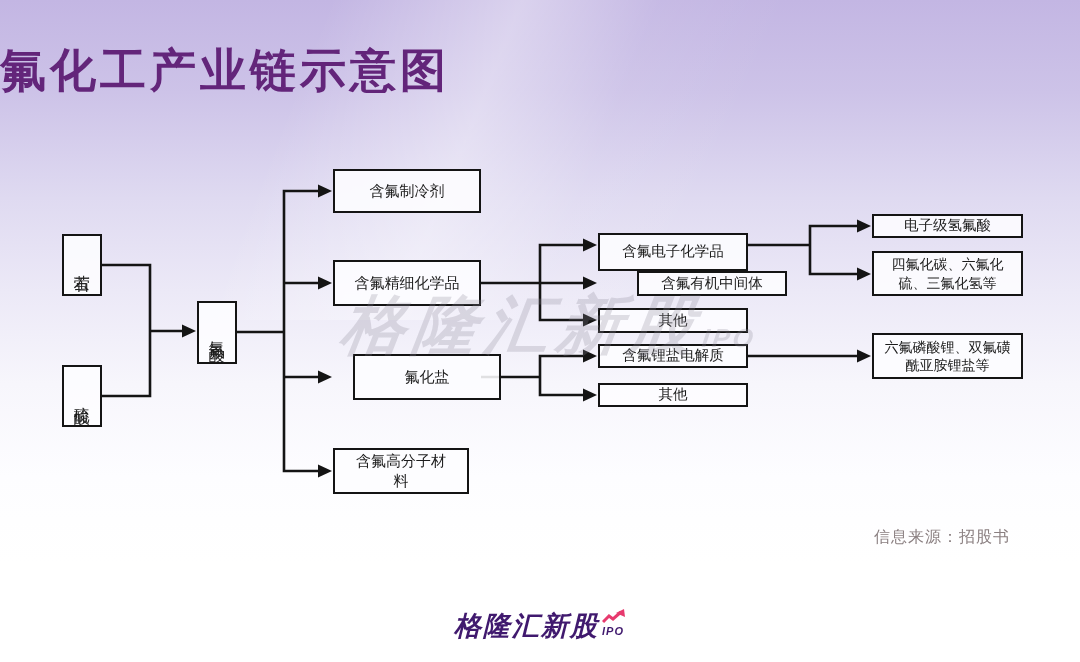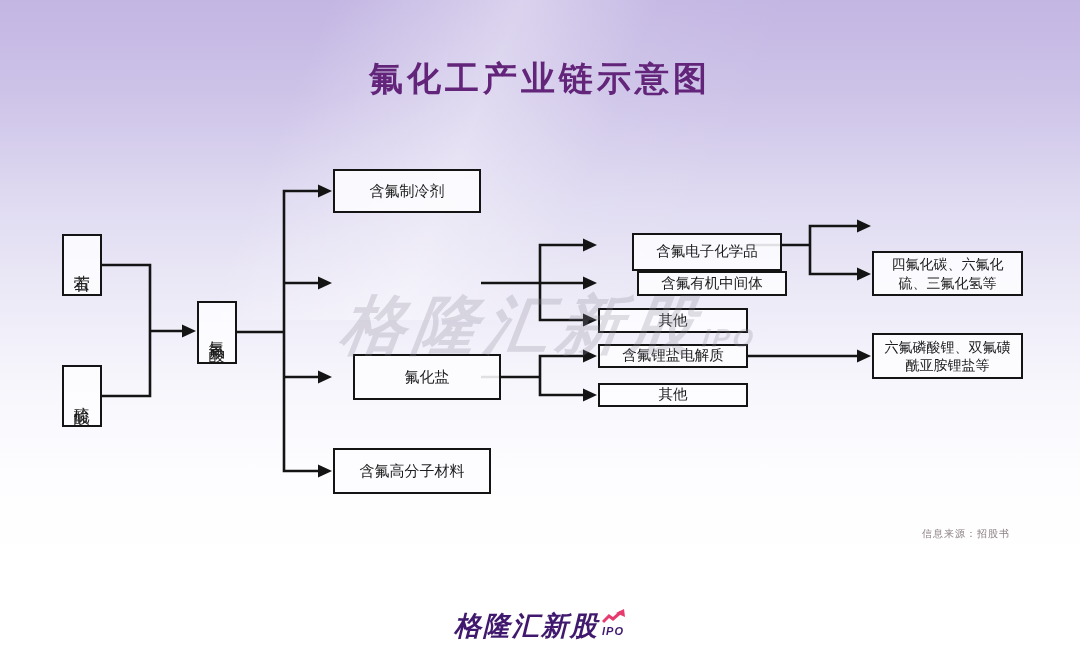--- a/index.html
+++ b/index.html
@@ -6,44 +6,44 @@
   .stage{
     position:relative;width:1080px;height:662px;overflow:hidden;
     font-family:"Liberation Sans","DejaVu Sans",sans-serif;
     background:linear-gradient(180deg,#c3b6e3 0%,#cdc3e8 14%,#dfdaf1 30%,#ece9f7 44%,#f7f6fc 58%,#fdfdff 72%,#ffffff 85%,#ffffff 100%);
   }
   .swoosh{
     position:absolute;left:-80px;top:0;width:1240px;height:320px;pointer-events:none;
     background:linear-gradient(112deg,rgba(255,255,255,0) 30%,rgba(255,255,255,0.38) 44%,rgba(255,255,255,0.06) 54%,rgba(255,255,255,0) 64%);
   }
   .title{
-    position:absolute;left:0;top:40px;width:100%;text-align:center;
+    position:absolute;left:0;top:40px;width:100%;text-align:left;
     font-family:"Liberation Serif","DejaVu Serif",serif;font-weight:bold;
-    font-size:34px;letter-spacing:4px;color:#63257a;margin-top:16px;
+    font-size:46px;letter-spacing:4px;color:#63257a;
   }
   .watermark{
     position:absolute;left:342px;top:282px;white-space:nowrap;pointer-events:none;z-index:6;
     font-weight:bold;font-style:italic;transform:skewX(-8deg);
     font-size:64px;letter-spacing:8px;color:rgba(138,136,150,0.26);
   }
   .watermark .wm-ipo{font-size:26px;letter-spacing:3px;margin-left:2px;}
   .lines{position:absolute;left:0;top:0;z-index:2;}
   .node{
     position:absolute;z-index:3;box-sizing:border-box;
     border:2.5px solid #141414;background:rgba(253,253,255,0.88);
     display:flex;align-items:center;justify-content:center;text-align:center;
     color:#1c1c1c;font-size:15px;line-height:1.35;padding:1px 16px;
   }
   .node.v{writing-mode:vertical-rl;text-orientation:upright;font-size:16px;letter-spacing:3px;padding:2px 0;}
   .node.sm{font-size:14.5px;}
   .node.xs{font-size:14px;line-height:1.3;padding:1px 6px;}
   .source-note{
     position:absolute;right:70px;top:527px;z-index:4;
     font-family:"Liberation Serif","DejaVu Serif",serif;
-    font-size:10px;letter-spacing:1px;color:#8a7f80;
+    font-size:16px;letter-spacing:1px;color:#8a7f80;
   }
   .footer-logo{
     position:absolute;left:0;right:0;bottom:22px;z-index:4;
     display:flex;justify-content:center;align-items:flex-start;
   }
   .brand{
     font-weight:900;font-style:italic;font-size:27px;letter-spacing:2px;
     color:#40196e;line-height:1;
   }
   .logo-end{display:flex;flex-direction:column;align-items:flex-start;margin-left:3px;margin-top:-4px;}
@@ -88,29 +88,31 @@
       <polygon points="871,356 857,349.5 857,362.5"></polygon>
     </g>
   </svg>
 
   <div class="node v" style="left:62px;top:234px;width:40px;height:62px;">萤石</div>
   <div class="node v" style="left:62px;top:365px;width:40px;height:62px;">硫酸</div>
 
   <div class="node v" style="left:197px;top:301px;width:40px;height:63px;">氢氟酸</div>
 
   <div class="node" style="left:333px;top:169px;width:148px;height:44px;">含氟制冷剂</div>
+  <div class="node" style="left:333px;top:260px;width:148px;height:46px;">含氟精细化学品</div>
   <div class="node" style="left:333px;top:354px;width:148px;height:46px;margin-left:20px;">氟化盐</div>
-  <div class="node" style="left:333px;top:448px;width:158px;height:46px;">含氟高分子材料</div>
+  <div class="node" style="left:333px;top:448px;width:136px;height:46px;">含氟高分子材料</div>
 
-  <div class="node sm" style="left:632px;top:233px;width:150px;height:38px;">含氟电子化学品</div>
+  <div class="node sm" style="left:598px;top:233px;width:150px;height:38px;">含氟电子化学品</div>
   <div class="node sm" style="left:598px;top:271px;width:150px;height:25px;margin-left:39px;">含氟有机中间体</div>
   <div class="node sm" style="left:598px;top:308px;width:150px;height:25px;">其他</div>
   <div class="node sm" style="left:598px;top:344px;width:150px;height:24px;">含氟锂盐电解质</div>
   <div class="node sm" style="left:598px;top:383px;width:150px;height:24px;">其他</div>
 
+  <div class="node sm" style="left:872px;top:214px;width:151px;height:24px;">电子级氢氟酸</div>
   <div class="node xs" style="left:872px;top:251px;width:151px;height:45px;">四氟化碳、六氟化硫、三氟化氢等</div>
   <div class="node xs" style="left:872px;top:333px;width:151px;height:46px;">六氟磷酸锂、双氟磺酰亚胺锂盐等</div>
 
   <div class="watermark">
     <span>格隆汇新股</span><span class="wm-ipo">IPO</span>
   </div>
 
   <div class="source-note">信息来源：招股书</div>
 
   <div class="footer-logo">

